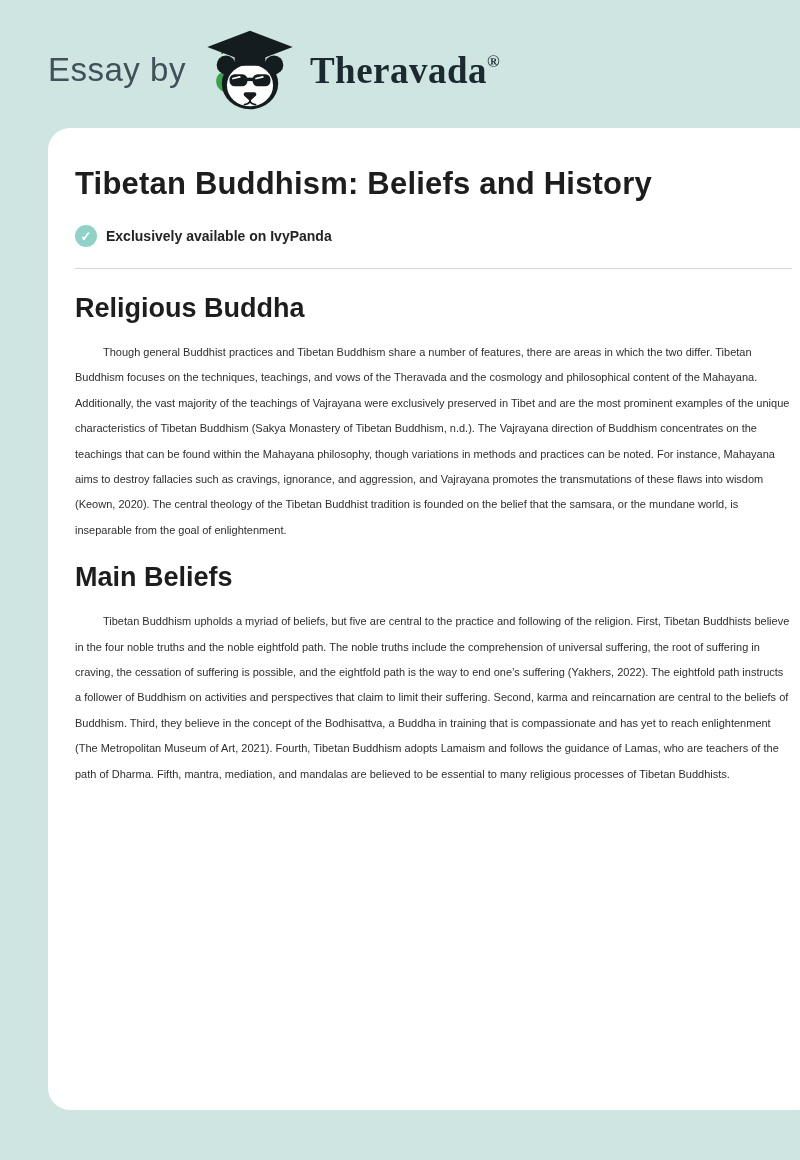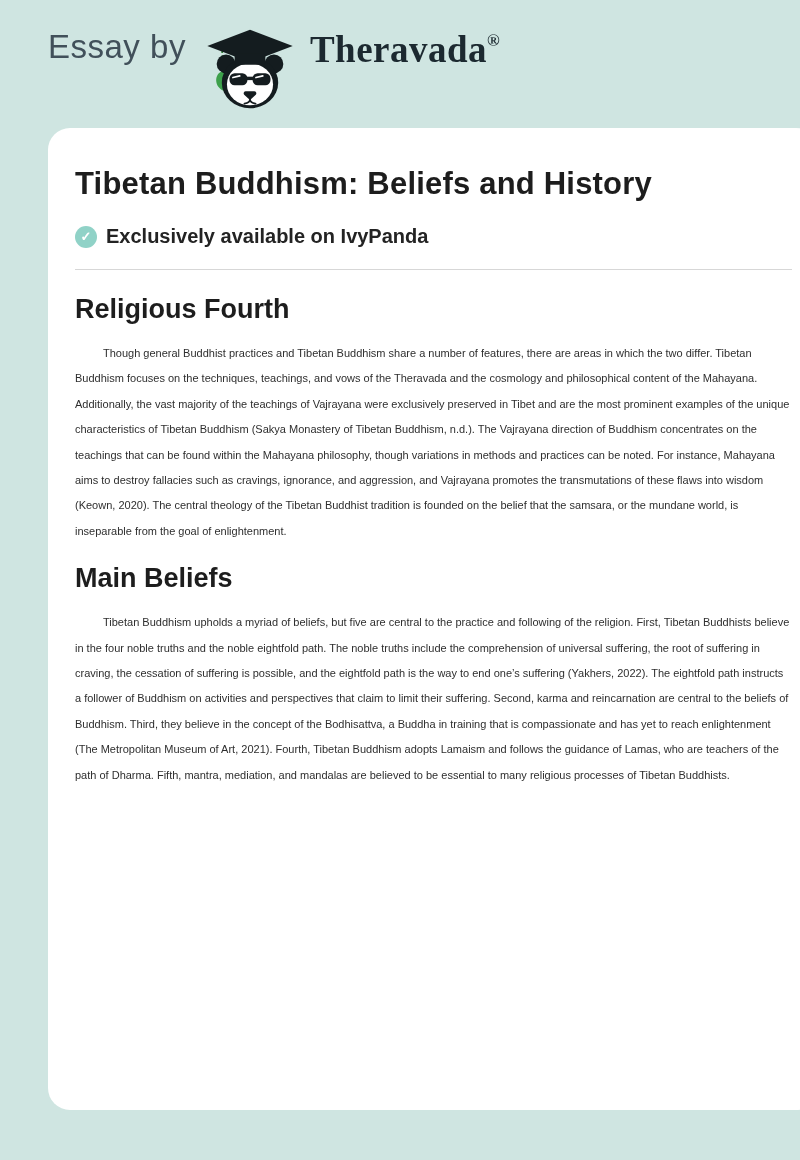--- a/index.html
+++ b/index.html
@@ -7,21 +7,21 @@
   body {
     background: #cfe5e1;
     font-family: "Liberation Sans", sans-serif;
     overflow: hidden;
   }
   .page { width: 800px; height: 1160px; position: relative; }
 
   
   .site-header {
     display: flex;
-    align-items: flex-start;
+    align-items: center;
     padding: 28px 0 0 48px;
     height: 112px;
   }
   .header-prefix {
     font-size: 33px;
     color: #41505a;
     letter-spacing: 0.5px;
   }
   .logo-icon {
     width: 100px;
@@ -72,21 +72,21 @@
     color: #ffffff;
     font-size: 13px;
     font-weight: bold;
     display: flex;
     align-items: center;
     justify-content: center;
     flex: 0 0 auto;
   }
   .badge-label {
     margin-left: 9px;
-    font-size: 20px;
+    font-size: 14px;
     font-weight: bold;
     color: #232323;
   }
   .divider {
     border: none;
     border-top: 1px solid #d7d7d7;
     margin-top: 21px;
   }
   .section-heading {
     font-size: 27px;
@@ -145,20 +145,20 @@
   <main class="card">
     <h1 class="essay-title">Tibetan Buddhism: Beliefs and History</h1>
 
     <div class="badge">
       <span class="badge-circle">✓</span>
       <span class="badge-label">Exclusively available on IvyPanda</span>
     </div>
 
     <hr class="divider">
 
-    <h2 class="section-heading">Religious Fourth</h2>
+    <h2 class="section-heading">Religious Buddha</h2>
     <p class="body-paragraph">Though general Buddhist practices and Tibetan Buddhism share a number of features, there are areas in which the two differ. Tibetan Buddhism focuses on the techniques, teachings, and vows of the Theravada and the cosmology and philosophical content of the Mahayana. Additionally, the vast majority of the teachings of Vajrayana were exclusively preserved in Tibet and are the most prominent examples of the unique characteristics of Tibetan Buddhism (Sakya Monastery of Tibetan Buddhism, n.d.). The Vajrayana direction of Buddhism concentrates on the teachings that can be found within the Mahayana philosophy, though variations in methods and practices can be noted. For instance, Mahayana aims to destroy fallacies such as cravings, ignorance, and aggression, and Vajrayana promotes the transmutations of these flaws into wisdom (Keown, 2020). The central theology of the Tibetan Buddhist tradition is founded on the belief that the samsara, or the mundane world, is inseparable from the goal of enlightenment.</p>
 
     <h2 class="section-heading second">Main Beliefs</h2>
     <p class="body-paragraph">Tibetan Buddhism upholds a myriad of beliefs, but five are central to the practice and following of the religion. First, Tibetan Buddhists believe in the four noble truths and the noble eightfold path. The noble truths include the comprehension of universal suffering, the root of suffering in craving, the cessation of suffering is possible, and the eightfold path is the way to end one’s suffering (Yakhers, 2022). The eightfold path instructs a follower of Buddhism on activities and perspectives that claim to limit their suffering. Second, karma and reincarnation are central to the beliefs of Buddhism. Third, they believe in the concept of the Bodhisattva, a Buddha in training that is compassionate and has yet to reach enlightenment (The Metropolitan Museum of Art, 2021). Fourth, Tibetan Buddhism adopts Lamaism and follows the guidance of Lamas, who are teachers of the path of Dharma. Fifth, mantra, mediation, and mandalas are believed to be essential to many religious processes of Tibetan Buddhists.</p>
   </main>
 
 </div>
 
 </body></html>

